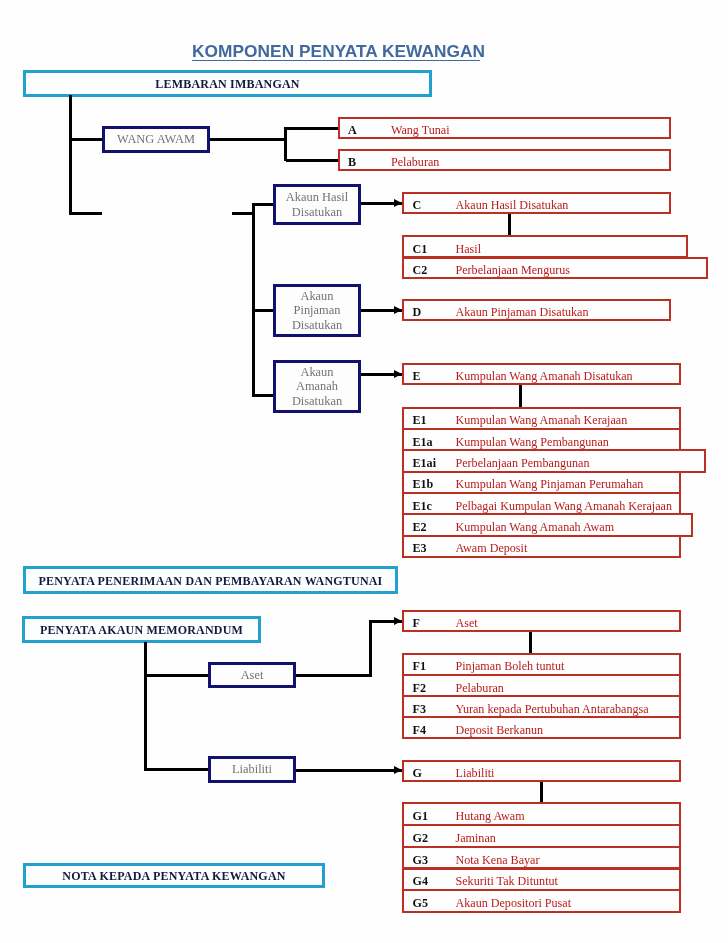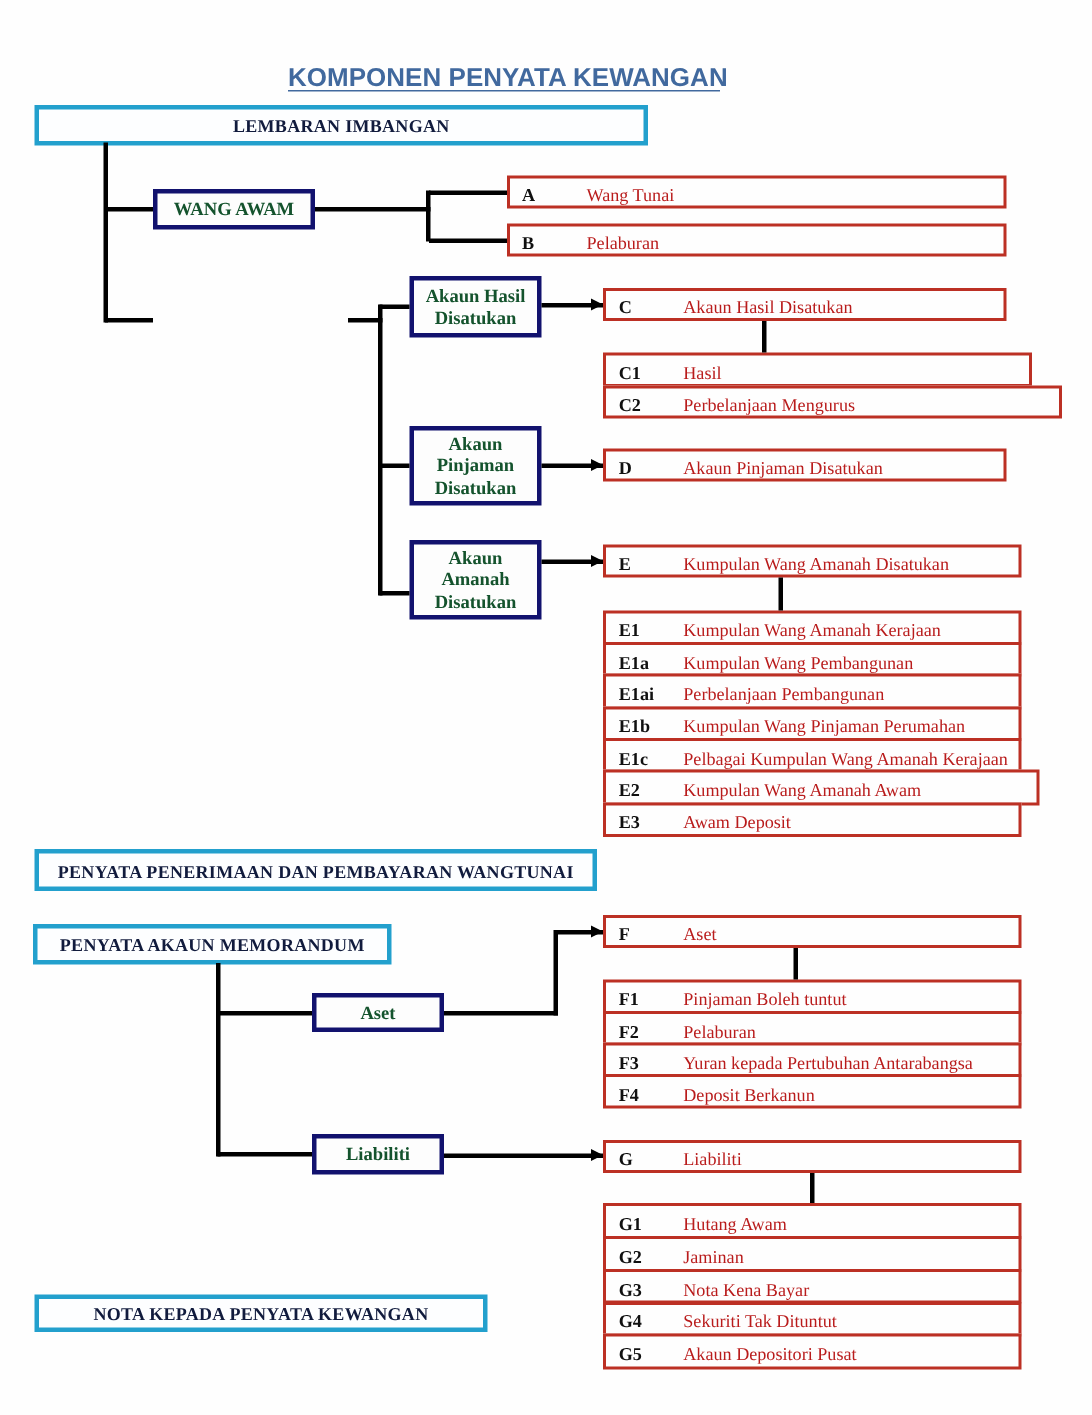--- a/index.html
+++ b/index.html
@@ -20,21 +20,21 @@
     display:flex;align-items:center;justify-content:center;
     font-family:"Liberation Serif",serif;font-weight:bold;color:#111b3d;
     font-size:12px;letter-spacing:0.2px;white-space:nowrap;
   }
   .cyan span{display:block;line-height:1;position:relative;top:0.6px;}
   .navy{
     position:absolute;box-sizing:border-box;border:3px solid #12126e;background:#fdfdfd;
     display:flex;align-items:center;justify-content:center;
   }
   .navy .nv-txt{
-    text-align:center;font-family:"Liberation Serif",serif;font-weight:bold;color:#14532d;
+    text-align:center;font-family:"Liberation Serif",serif;font-weight:normal;color:#737373;
     font-size:12.4px;line-height:1.14;
   }
   .navy .nv-txt span{display:block;white-space:nowrap;}
 
   .red{
     position:absolute;box-sizing:border-box;border:2px solid #bc3024;background:#fefefe;
   }
   .red .code{position:absolute;left:8.5px;top:50%;transform:translateY(-50%);margin-top:2.2px;
              font-weight:bold;font-size:12.1px;color:#101010;white-space:nowrap;line-height:1;}
   .red .desc{position:absolute;left:51.5px;top:50%;transform:translateY(-50%);margin-top:2.2px;
@@ -128,21 +128,21 @@
       <span class="desc">Kumpulan Wang Amanah Disatukan</span>
     </div>
   <div class="red" style="left:402.0px;top:406.7px;width:279.0px;height:23.2px">
       <span class="code">E1</span>
       <span class="desc">Kumpulan Wang Amanah Kerajaan</span>
     </div>
   <div class="red" style="left:402.0px;top:428.0px;width:279.0px;height:23.2px">
       <span class="code">E1a</span>
       <span class="desc">Kumpulan Wang Pembangunan</span>
     </div>
-  <div class="red" style="left:402.0px;top:449.4px;width:279.0px;height:23.2px">
+  <div class="red" style="left:402.0px;top:449.4px;width:304px;height:23.2px">
       <span class="code">E1ai</span>
       <span class="desc">Perbelanjaan Pembangunan</span>
     </div>
   <div class="red" style="left:402.0px;top:470.7px;width:279.0px;height:23.2px">
       <span class="code">E1b</span>
       <span class="desc">Kumpulan Wang Pinjaman Perumahan</span>
     </div>
   <div class="red" style="left:402.0px;top:492.0px;width:279.0px;height:23.2px">
       <span class="code">E1c</span>
       <span class="desc">Pelbagai Kumpulan Wang Amanah Kerajaan</span>

